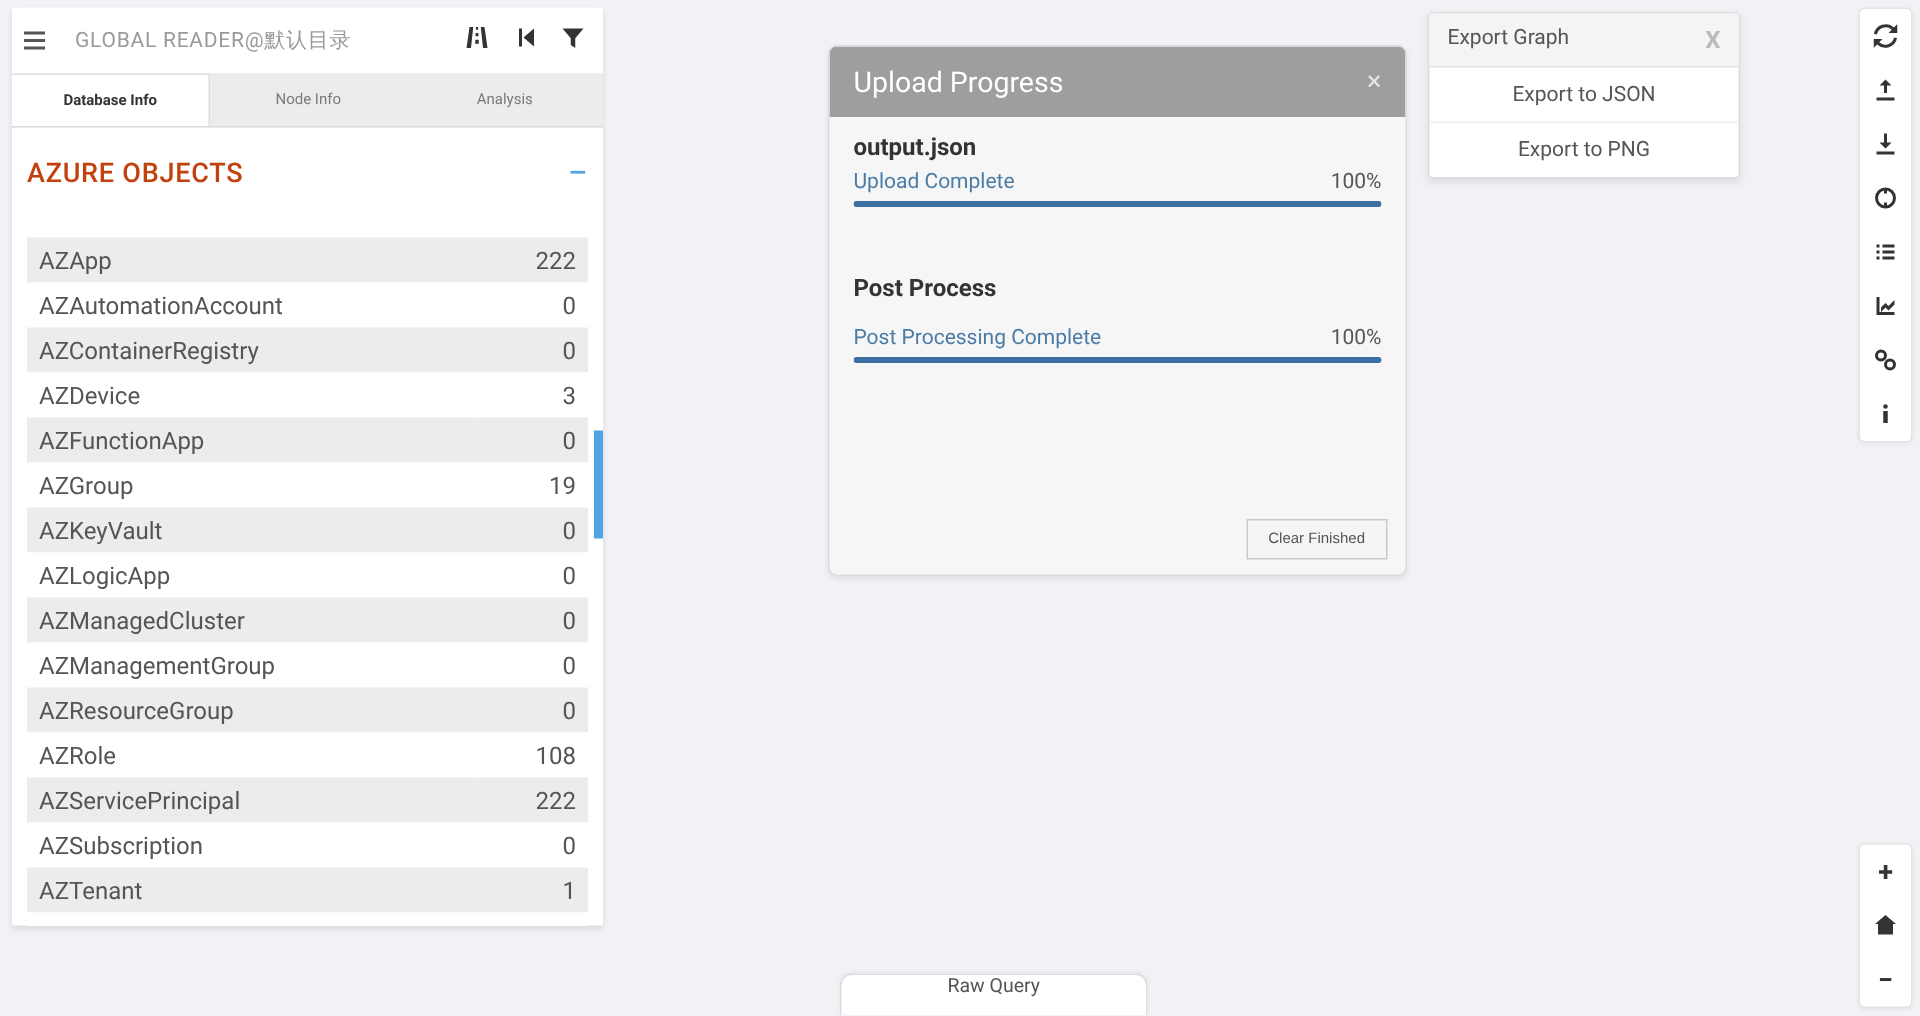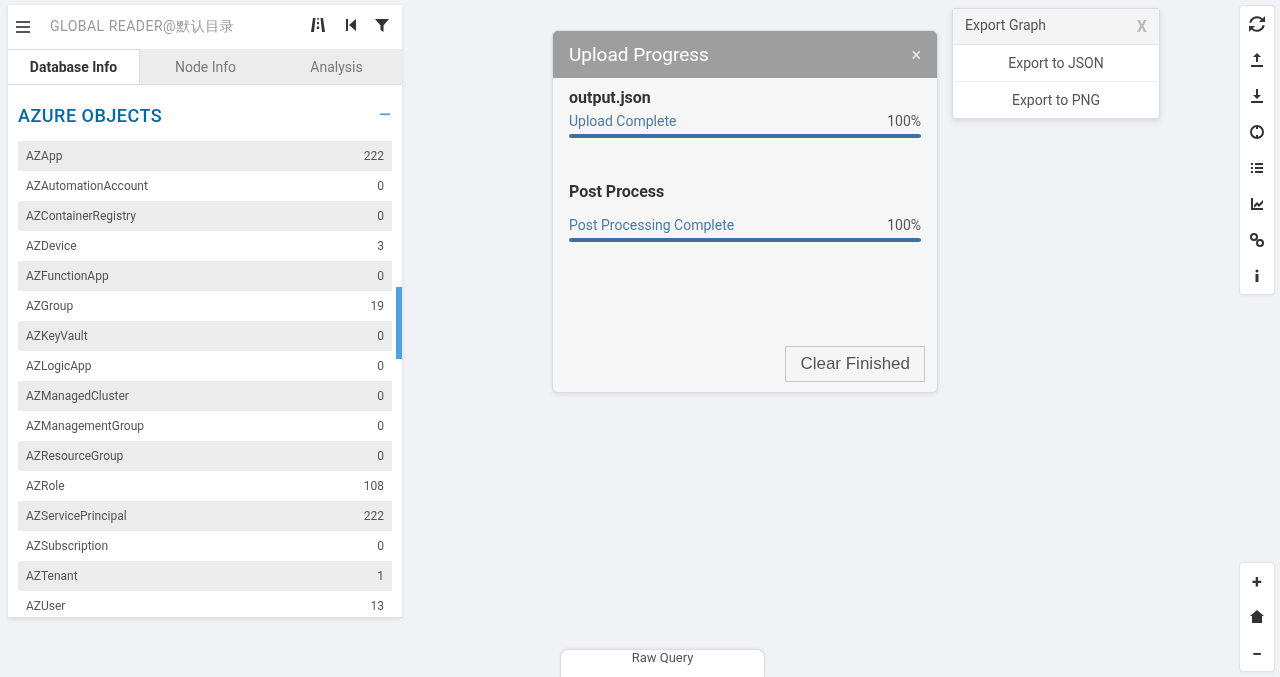--- a/index.html
+++ b/index.html
@@ -9,51 +9,51 @@
   
   .left-panel { position:absolute; left:8px; top:5px; width:394px; height:612px; background:#fff; box-shadow:0 2px 4px rgba(0,0,0,0.1); display:flex; flex-direction:column; }
   .lp-header { display:flex; align-items:center; height:44px; padding:0 8px; color:#888; }
   .lp-header .hamburger { width:20px; display:flex; flex-direction:column; gap:3px; cursor:pointer; }
   .lp-header .hamburger span { display:block; height:2px; background:#555; width:14px; }
   .lp-header .title { flex:1; font-size:14px; letter-spacing:.5px; color:#9a9a9a; margin-left:14px; white-space:nowrap; overflow:hidden; text-overflow:ellipsis; }
   .lp-header .icons { display:flex; gap:16px; align-items:center; color:#333; padding-right:4px; }
   .lp-header .icons svg { width:16px; height:16px; fill:#333; }
 
   .tabs { display:flex; height:36px; border-bottom:1px solid #ddd; background:#e9e9e9; }
-  .tab { flex:1; display:flex; align-items:center; justify-content:center; font-size:14px; color:#7a7a7a; cursor:pointer; }
+  .tab { flex:1; display:flex; align-items:center; justify-content:center; font-size:10px; color:#7a7a7a; cursor:pointer; }
   .tab.active { background:#fff; font-weight:700; color:#333; border-top:1px solid #ddd; border-right:1px solid #ddd; }
   .tab:not(.active) { background:#ececec; }
 
   .lp-body { flex:1; overflow-y:auto; padding:0; }
   .section-header { display:flex; align-items:center; justify-content:space-between; padding:18px 10px 14px 10px; }
-  .section-header h3 { font-size:18px; font-weight:500; color:#0369a1; letter-spacing:.5px; }
+  .section-header h3 { font-size:18px; font-weight:500; color:#c2410c; letter-spacing:.5px; }
   .section-header .collapse { color:#4fa3e3; font-size:24px; line-height:1; cursor:pointer; user-select:none; }
 
-  .obj-table { width:calc(100% - 20px); margin:0 10px; border-collapse:collapse; font-size:12px; }
+  .obj-table { width:calc(100% - 20px); margin:17px 10px; border-collapse:collapse; font-size:16px; }
   .obj-table tr { height:30px; }
   .obj-table tr:nth-child(odd) { background:#ececec; }
   .obj-table tr:nth-child(even) { background:#fff; }
   .obj-table td { padding:0 8px; color:#555; }
   .obj-table td.count { text-align:right; }
 
   .lp-scroll-thumb { position:absolute; right:0; top:282px; width:6px; height:72px; background:#4fa3e3; border-radius:0; }
 
   
   .upload-card { position:absolute; left:552px; top:30px; width:386px; background:#f6f6f6; border:1px solid #dcdcdc; border-radius:6px; overflow:hidden; box-shadow:0 2px 4px rgba(0,0,0,.08); }
   .uc-head { background:#9e9e9e; color:#fff; padding:12px 16px; font-size:19px; font-weight:400; display:flex; align-items:center; justify-content:space-between; }
   .uc-head .close { font-size:18px; color:#e6e6e6; cursor:pointer; }
   .uc-body { padding:10px 16px 14px 16px; }
   .uc-title { font-size:16px; font-weight:700; color:#333; margin-bottom:6px; }
   .uc-row { display:flex; justify-content:space-between; font-size:14px; color:#4a7ca8; }
   .uc-row .pct { color:#555; }
   .uc-bar { height:4px; background:#d0d0d0; margin-top:5px; border-radius:2px; overflow:hidden; }
   .uc-bar-fill { height:100%; background:#3d6fa3; width:100%; }
   .uc-post { font-size:16px; font-weight:700; color:#333; margin:44px 0 16px 0; }
   .uc-foot { display:flex; justify-content:flex-end; padding:10px 12px; }
-  .uc-foot button { background:#f5f5f5; border:1px solid #c9c9c9; border-radius:0; padding:7px 14px; font-size:17px; color:#555; cursor:pointer; }
+  .uc-foot button { background:#f5f5f5; border:1px solid #c9c9c9; border-radius:0; padding:7px 14px; font-size:10px; color:#555; cursor:pointer; }
 
   
   .export-menu { position:absolute; left:952px; top:8px; width:208px; background:#fff; border:1px solid #ddd; border-radius:3px; box-shadow:0 2px 6px rgba(0,0,0,.1); font-size:14px; }
   .export-menu .em-head { background:#f4f4f4; padding:8px 12px; color:#555; display:flex; justify-content:space-between; align-items:flex-start; border-bottom:1px solid #e3e3e3; }
   .export-menu .em-head .x { color:#bbb; font-weight:700; cursor:pointer; font-size:16px; }
   .export-menu .em-item { padding:10px 12px; text-align:center; color:#555; cursor:pointer; border-bottom:1px solid #eee; }
   .export-menu .em-item:last-child { border-bottom:none; }
 
   
   .right-toolbar { position:absolute; right:5px; top:5px; width:36px; background:#fff; border:1px solid #e3e3e3; border-radius:4px; display:flex; flex-direction:column; box-shadow:0 1px 3px rgba(0,0,0,.05); }

